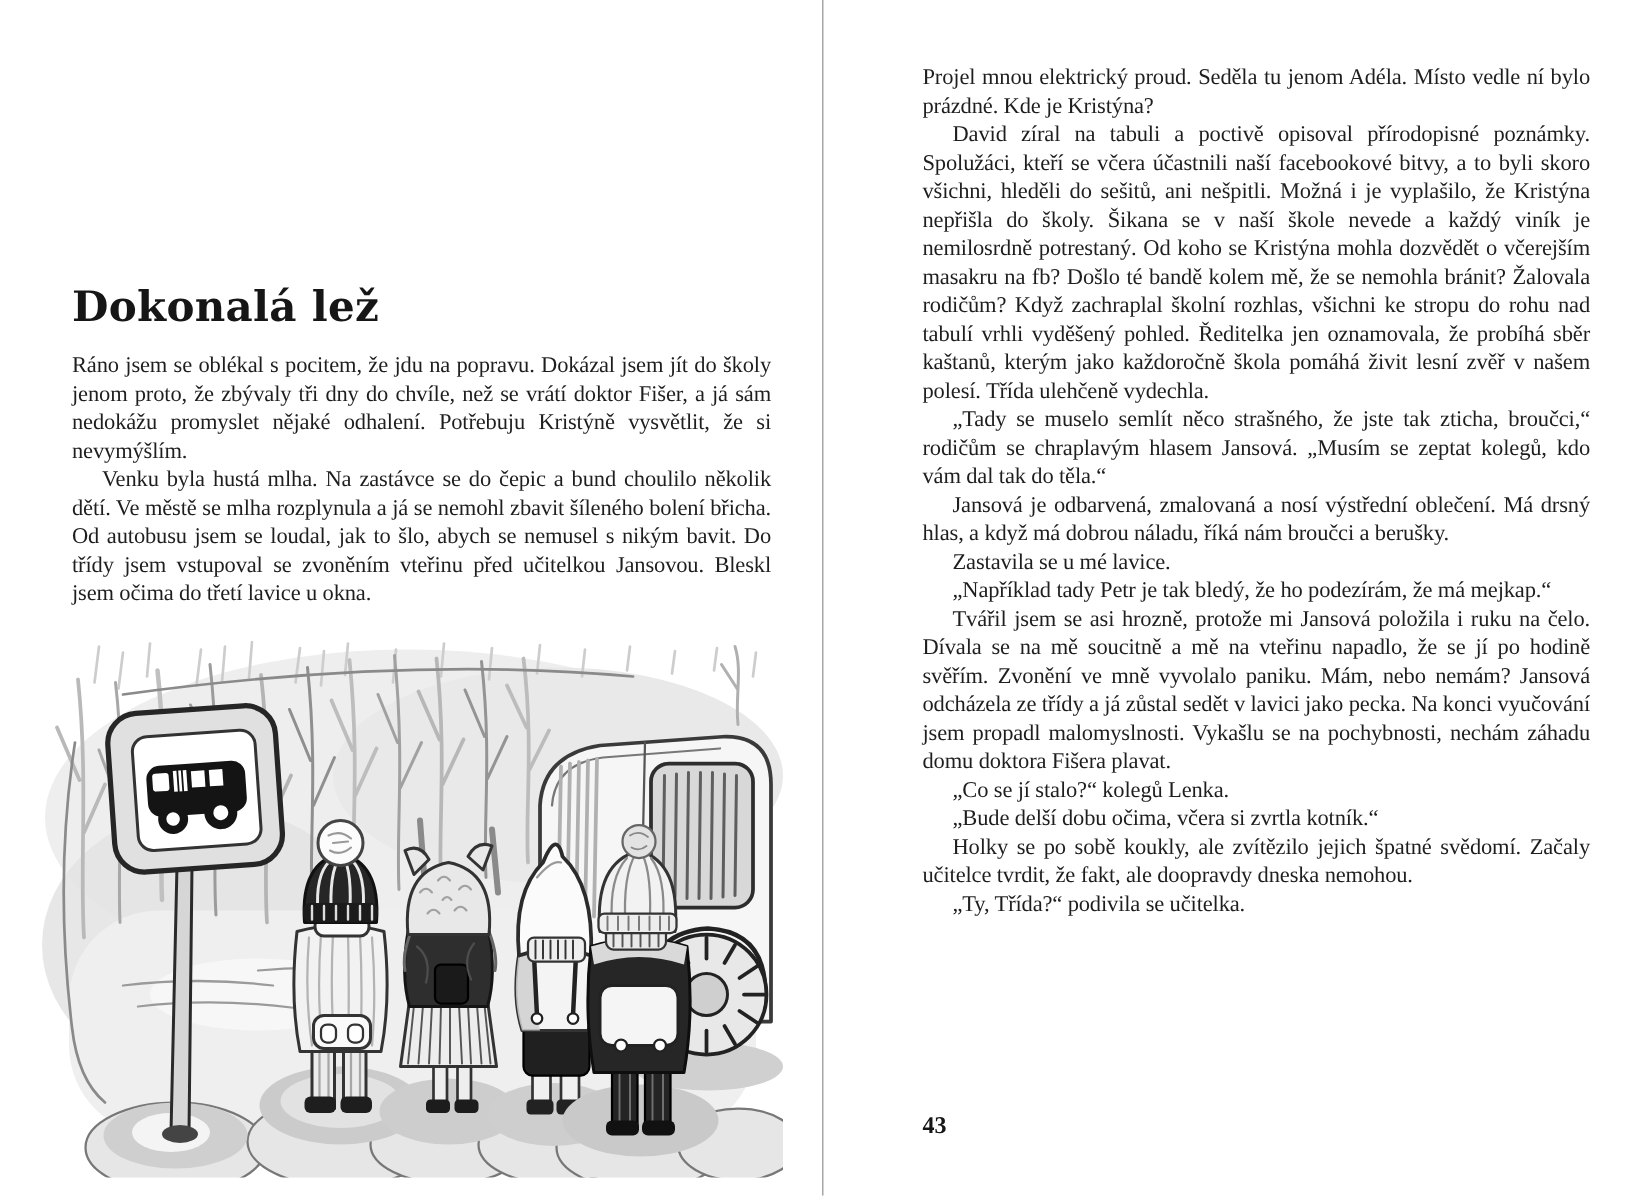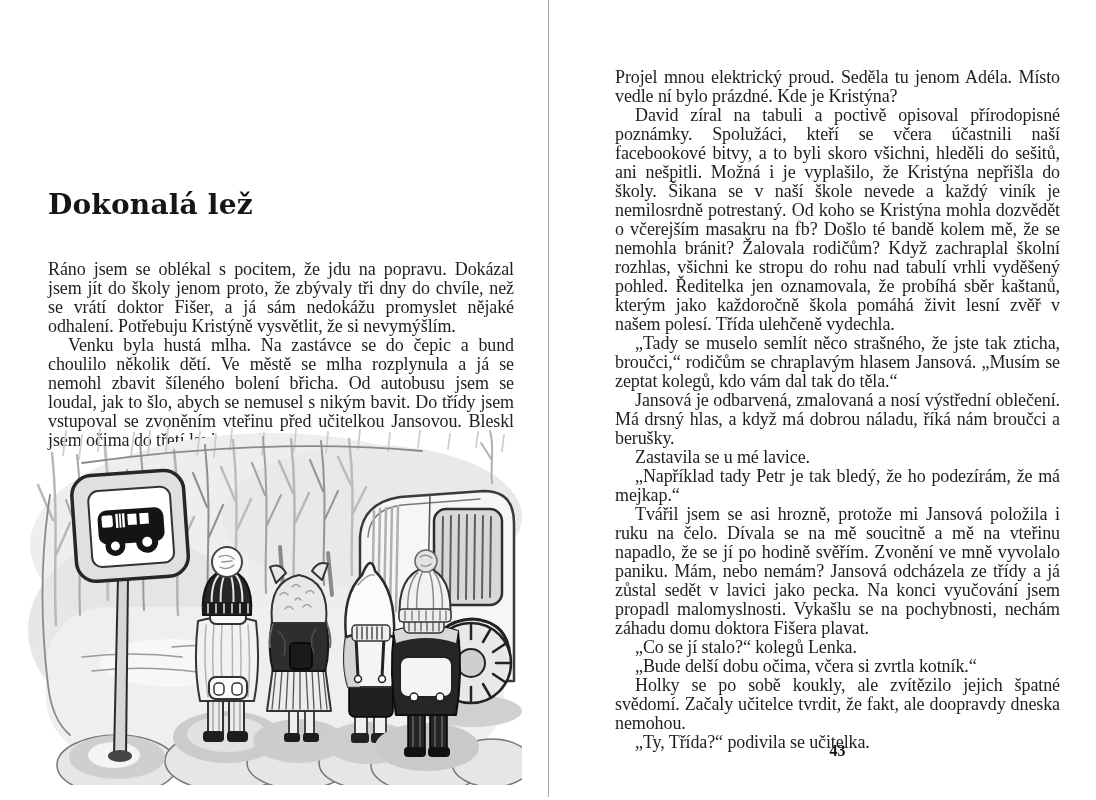--- a/index.html
+++ b/index.html
@@ -2,27 +2,27 @@
 <html lang="cs"><head>
 <meta charset="utf-8">
 <style>
   html,body{margin:0;padding:0;background:#ffffff;}
   .spread{position:relative;width:1096px;height:800px;background:#ffffff;overflow:hidden;
           font-family:"Liberation Serif",serif;color:#1e1e1e;}
   .gutter{position:absolute;left:548px;top:0;width:1px;height:797px;background:#a6a6a6;}
   .chapter-title{position:absolute;left:48px;top:188px;margin:0;
      font-family:"DejaVu Serif",serif;font-weight:bold;font-size:28px;
      letter-spacing:.2px;color:#161616;text-align:center;}
-  .col{position:absolute;font-size:18px;line-height:19px;text-align:justify;
-       letter-spacing:-0.1px;hyphens:auto;margin-top:25px;-webkit-hyphens:auto;}
+  .col{position:absolute;font-size:15px;line-height:19px;text-align:justify;
+       letter-spacing:-0.1px;hyphens:auto;-webkit-hyphens:auto;}
   .col p{margin:0;}
   .col p.ind{text-indent:20px;}
   .left-text{left:48px;top:235px;width:466px;}
   .right-text{left:615px;top:43px;width:445px;}
-  .pagenum{position:absolute;left:615px;top:742px;width:445px;text-align:center;
+  .pagenum{position:absolute;left:615px;top:742px;width:445px;text-align:left;
      font-weight:bold;font-size:16px;color:#161616;}
   .illo{position:absolute;left:22px;top:425px;width:500px;height:360px;margin:0;}
   .illo svg{display:block;}
 </style>
 </head>
 <body>
 
 <div class="spread">
 
   <div>

